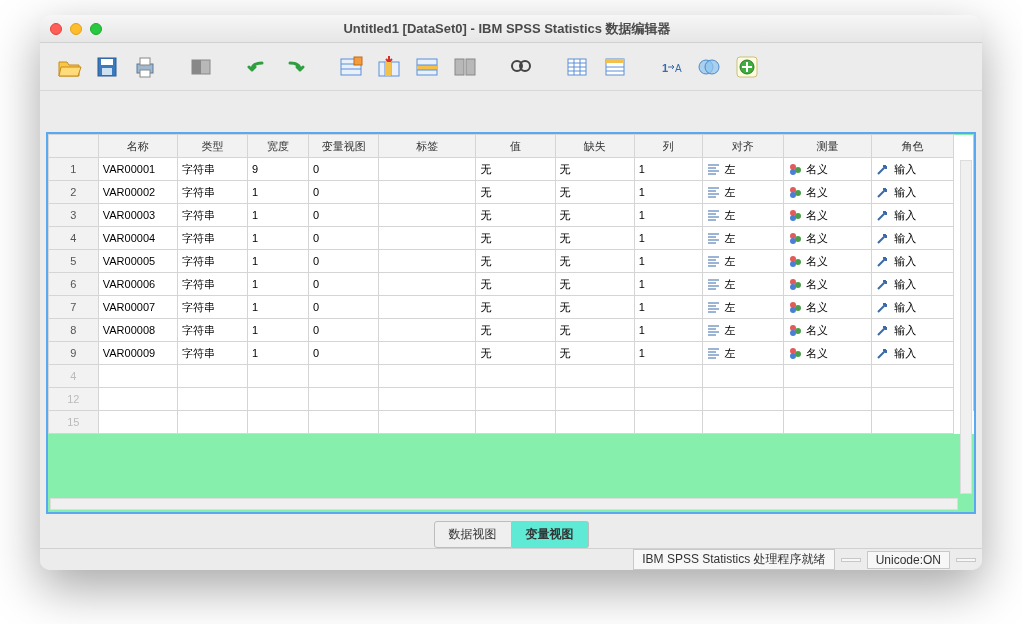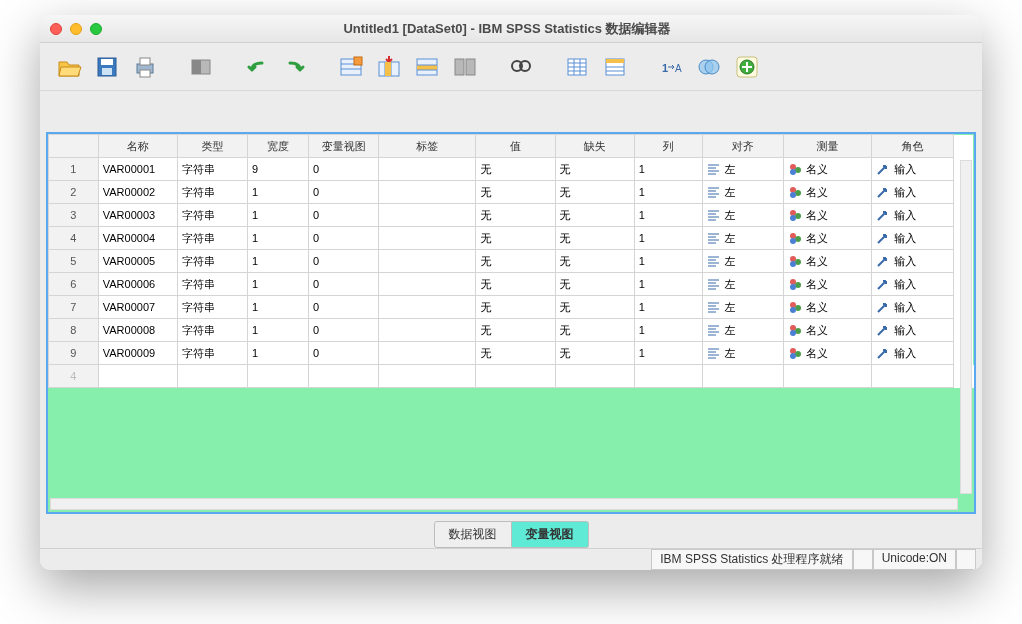--- a/index.html
+++ b/index.html
@@ -22,21 +22,21 @@
 .grid td.rowhdr { background:#f2f2f2; text-align:center; color:#555; }
 .grid td.empty { background:#fff; }
 .iconcell { display:flex; align-items:center; gap:4px; }
 .sbar-v { position:absolute; right:2px; top:26px; bottom:18px; width:12px; background:#f0f0f0; border:1px solid #dcdcdc; }
 .sbar-h { position:absolute; left:2px; right:16px; bottom:2px; height:12px; background:#f0f0f0; border:1px solid #dcdcdc; }
 .tabs { height:28px; display:flex; justify-content:center; align-items:center; gap:0; background:#ececec; }
 .tab { padding:4px 14px; font-size:12px; border:1px solid #bdbdbd; background:#efefef; color:#333; }
 .tab.active { background:#5eead4; font-weight:600; }
 .tab:first-child{border-top-left-radius:3px;border-bottom-left-radius:3px;}
 .tab:last-child{border-top-right-radius:3px;border-bottom-right-radius:3px;border-left:none;}
-.status { height:22px; background:#ececec; border-top:1px solid #d0d0d0; display:flex; justify-content:flex-end; padding:0 6px; font-size:12px; color:#333; }
+.status { height:22px; background:#ececec; border-top:1px solid #d0d0d0; display:flex; align-items:center; justify-content:flex-end; padding:0 6px; gap:6px; font-size:12px; color:#333; }
 .status .cell{border:1px solid #c8c8c8; padding:1px 8px; background:#f7f7f7;}
 svg{display:block;}
 </style>
 </head>
 <body>
 
 <div class="window">
  <div class="shadow">
   <div class="titlebar">
     <div class="traffic">
@@ -554,20 +554,50 @@
                 <td class="empty"></td>
                 <td class="empty"></td>
                 <td class="empty"></td>
                 <td class="empty"></td>
                 <td class="empty"></td>
                 <td class="empty"></td>
                 <td class="empty"></td>
                 <td class="empty"></td>
                 <td style="border:none"></td>
               </tr>
+              <tr>
+                <td class="rowhdr" style="color:#bbb">12</td>
+                <td class="empty"></td>
+                <td class="empty"></td>
+                <td class="empty"></td>
+                <td class="empty"></td>
+                <td class="empty"></td>
+                <td class="empty"></td>
+                <td class="empty"></td>
+                <td class="empty"></td>
+                <td class="empty"></td>
+                <td class="empty"></td>
+                <td class="empty"></td>
+                <td style="border:none"></td>
+              </tr>
+              <tr>
+                <td class="rowhdr" style="color:#bbb">15</td>
+                <td class="empty"></td>
+                <td class="empty"></td>
+                <td class="empty"></td>
+                <td class="empty"></td>
+                <td class="empty"></td>
+                <td class="empty"></td>
+                <td class="empty"></td>
+                <td class="empty"></td>
+                <td class="empty"></td>
+                <td class="empty"></td>
+                <td class="empty"></td>
+                <td style="border:none"></td>
+              </tr>
             </tbody>
       </table>
       <div class="sbar-v"></div>
       <div class="sbar-h"></div>
     </div>
   </div>
 
   <div class="tabs">
     <div class="tab">数据视图</div>
     <div class="tab active">变量视图</div>

